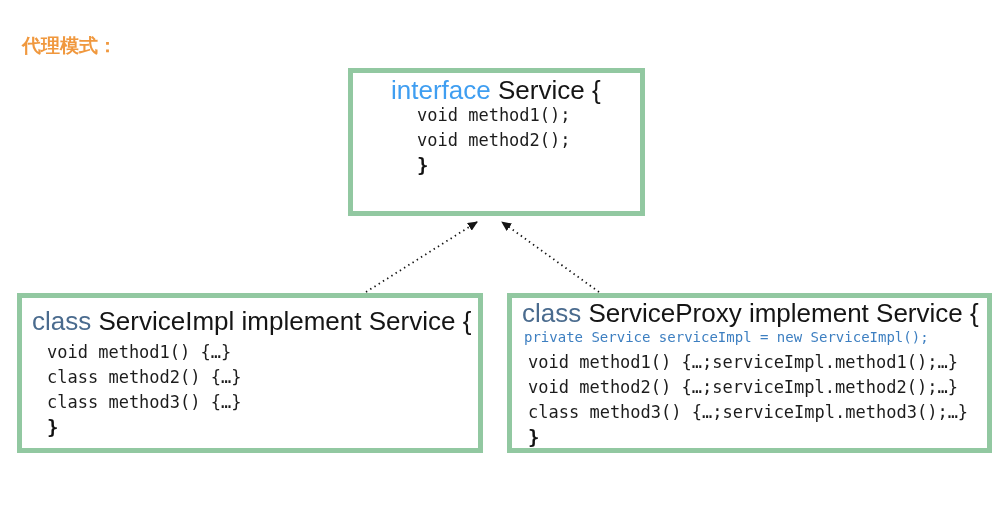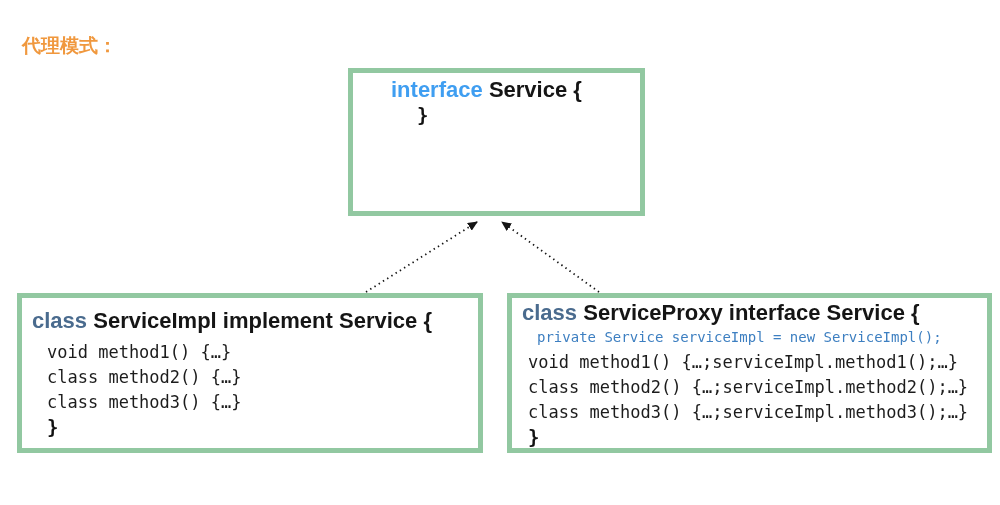--- a/index.html
+++ b/index.html
@@ -46,22 +46,22 @@
     left: 17px; top: 293px;
     width: 466px; height: 160px;
     padding: 10px 0 16px 8px;
   }
   .box-proxy {
     left: 507px; top: 293px;
     width: 485px; height: 160px;
     padding: 2px 0 0 8px;
   }
   .hdr {
-    font-size: 22px;
-    font-weight: bold;
+    font-size: 26px;
+    font-weight: normal;
     color: #151515;
     line-height: 26px;
     white-space: nowrap;
     margin-left: 2px;
   }
   .box-impl .hdr { margin-bottom: 6px; }
   .kw { margin-right: 0.28em; }
   .kw-blue  { color: #3f9ef1; }
   .kw-slate { color: #4a6b8e; }
   .code {
@@ -73,21 +73,21 @@
   }
   .box-interface .code { margin-left: 28px; }
   .box-impl .code      { margin-left: 17px; }
   .box-proxy .code     { margin-left: 8px; }
   .field {
     font-family: "DejaVu Sans Mono", "Liberation Mono", monospace;
     font-size: 14px;
     line-height: 22px;
     color: #3d7fc1;
     white-space: nowrap;
-    margin-left: 17px;
+    margin-left: 4px;
     margin-bottom: 2px;
   }
   .close {
     font-family: "DejaVu Sans Mono", "Liberation Mono", monospace;
     font-size: 19px;
     font-weight: bold;
     line-height: 25px;
     color: #111111;
     margin-left: 0;
   }
@@ -102,31 +102,33 @@
     <marker id="ah" markerWidth="11" markerHeight="9" refX="9" refY="4.5" orient="auto" markerUnits="userSpaceOnUse">
       <path d="M0,0 L10,4.5 L0,9 z" fill="#141414"></path>
     </marker>
   </defs>
   <line class="arrow-line" x1="366" y1="292" x2="477" y2="222" marker-end="url(#ah)"></line>
   <line class="arrow-line" x1="599" y1="292" x2="502" y2="222" marker-end="url(#ah)"></line>
 </svg>
 
 <div class="box box-interface">
   <div class="hdr"><span class="kw kw-blue">interface</span><span>Service {</span></div>
+  <div class="code">void method1();</div>
+  <div class="code">void method2();</div>
   <div class="code close">}</div>
 </div>
 
 <div class="box box-impl">
   <div class="hdr"><span class="kw kw-slate">class</span><span>ServiceImpl implement Service {</span></div>
   <div class="code">void method1() {…}</div>
   <div class="code">class method2() {…}</div>
   <div class="code">class method3() {…}</div>
   <div class="code close">}</div>
 </div>
 
 <div class="box box-proxy">
-  <div class="hdr"><span class="kw kw-slate">class</span><span>ServiceProxy interface Service {</span></div>
+  <div class="hdr"><span class="kw kw-slate">class</span><span>ServiceProxy implement Service {</span></div>
   <div class="field">private Service serviceImpl = new ServiceImpl();</div>
   <div class="code">void method1() {…;serviceImpl.method1();…}</div>
-  <div class="code">class method2() {…;serviceImpl.method2();…}</div>
+  <div class="code">void method2() {…;serviceImpl.method2();…}</div>
   <div class="code">class method3() {…;serviceImpl.method3();…}</div>
   <div class="code close">}</div>
 </div>
 
 </body></html>

